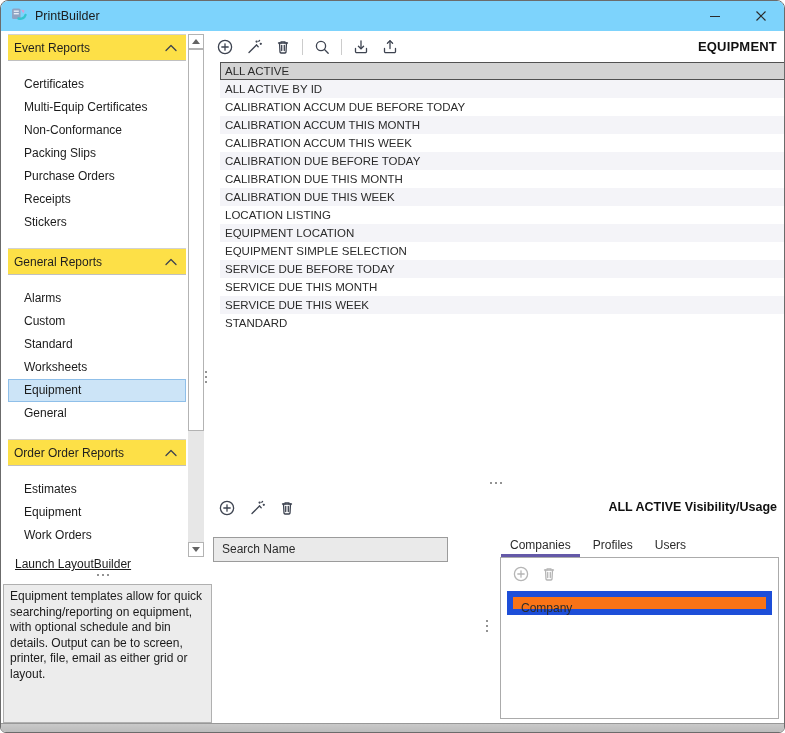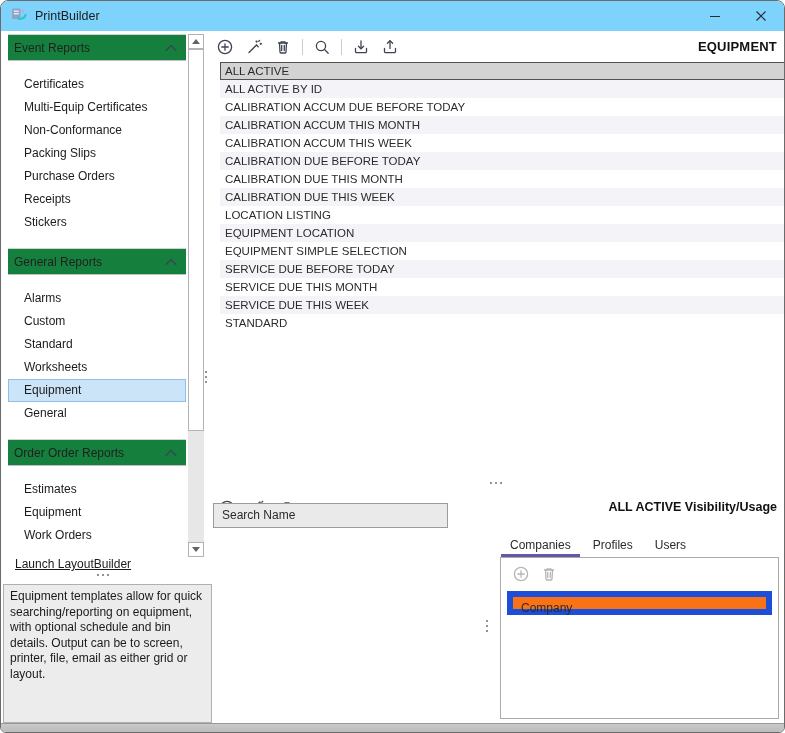--- a/index.html
+++ b/index.html
@@ -17,21 +17,21 @@
     background:#7dd3fc; display:flex; align-items:center;
   }
   .app-logo { margin-left:10px; }
   .app-title { margin-left:8px; font-size:12.5px; color:#1b1b1b; }
   .titlebar-spacer { flex:1; }
   .win-btn { width:46px; height:30px; display:flex; align-items:center; justify-content:center; cursor:default; }
 
   
   .sidebar { position:absolute; left:7px; top:33px; width:178px; }
   .side-header {
-    height:27px; background:#15803d; display:flex; align-items:center;
+    height:27px; background:#fde047; display:flex; align-items:center;
     justify-content:space-between; padding:0 9px 0 6px;
     border-top:1px solid #d2d2d2; border-bottom:1px solid #c0c0c0;
     font-size:12px; color:#1f1f1f;
   }
   .side-items { margin:12px 0 14px 0; }
   .side-items > .side-item {
     height:23px; line-height:21px; padding-left:15px; font-size:12px;
     color:#1b1b1b; border:1px solid transparent; cursor:default;
   }
   .side-items > .side-item.selected {
@@ -102,21 +102,21 @@
   .list-rows > .list-row.selected {
     background:var(--selected-row-bg,#d3d3d3); border:1px solid #515151;
   }
 
   
   .search-toolbar {
     position:absolute; left:216px; top:495px; height:24px;
     display:flex; align-items:center; gap:10px;
   }
   .search-header {
-    position:absolute; left:212px; top:502px; width:235px; height:25px;
+    position:absolute; left:212px; top:536px; width:235px; height:25px;
     background:#eaeaea; border:1px solid #9b9b9b; font-size:12px; color:#2b2b2b;
     line-height:23px; padding-left:8px;
   }
 
   
   .usage-title {
     position:absolute; right:7px; top:499px; font-size:12.5px; font-weight:bold; color:#111;
   }
   .usage-tabs {
     position:absolute; left:500px; top:534px; display:flex; gap:4px; height:22px;

